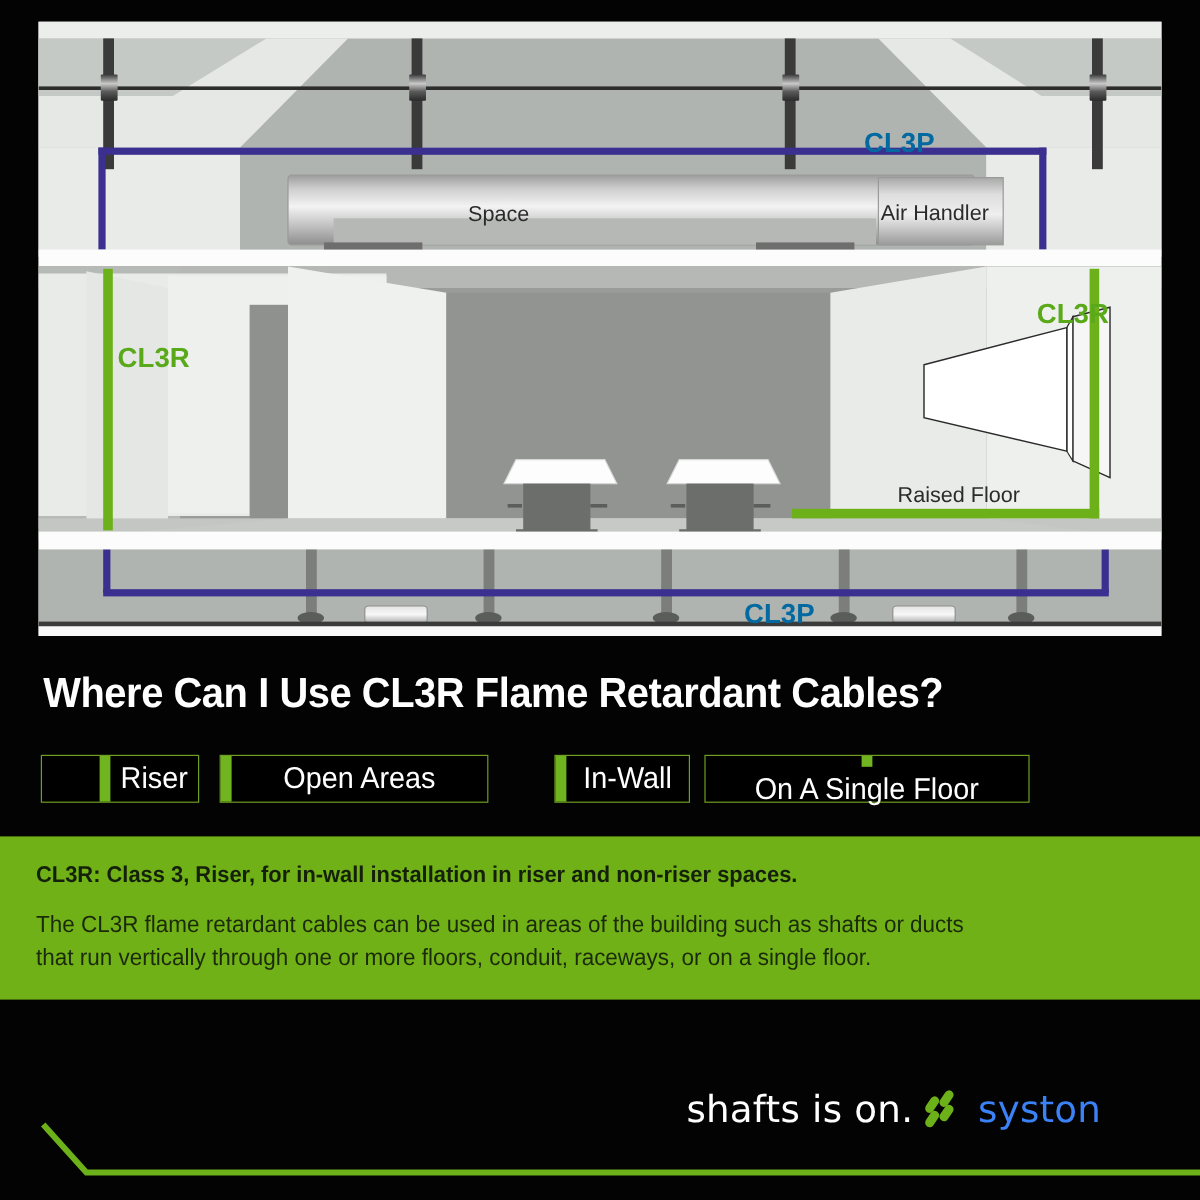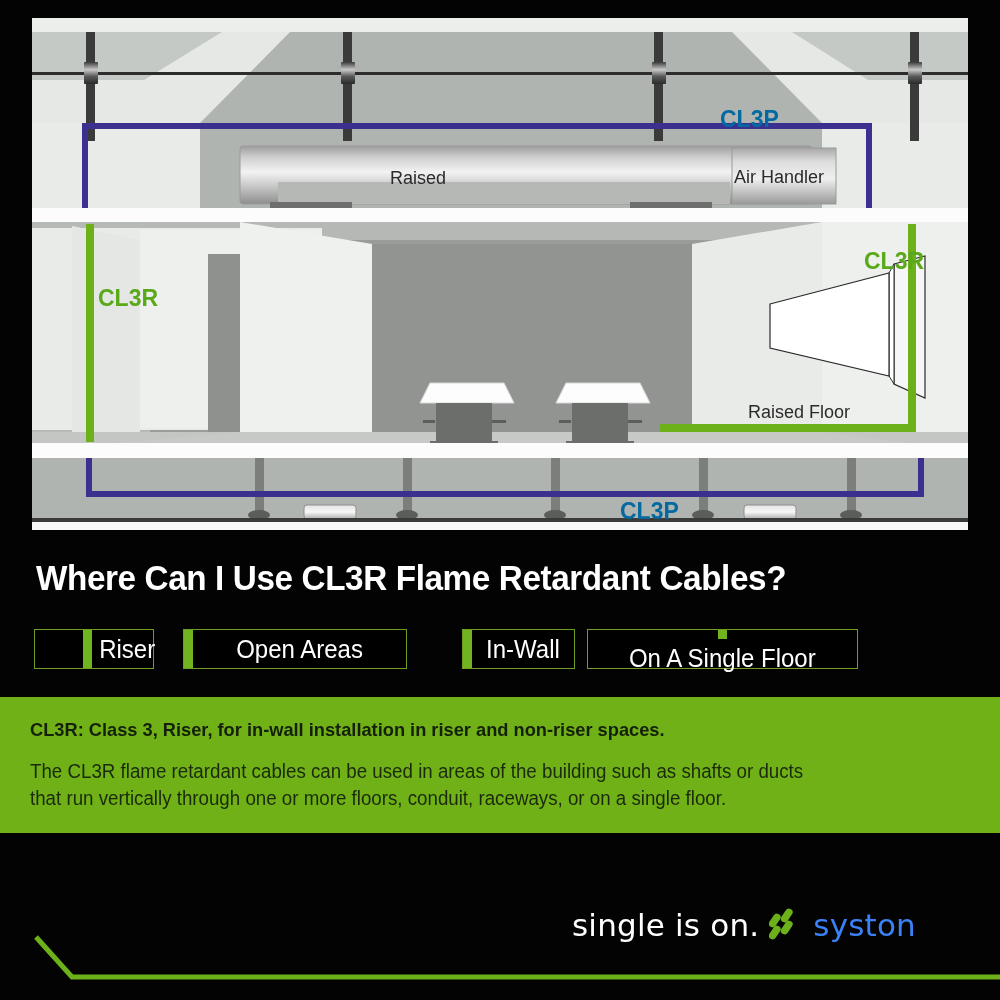--- a/index.html
+++ b/index.html
@@ -210,34 +210,34 @@
 
       <g>
         <rect x="54" y="473" width="838" height="6" fill="#3b2f8f"></rect>
         <rect x="54" y="440" width="6" height="36" fill="#3b2f8f"></rect>
         <rect x="886" y="440" width="6" height="36" fill="#3b2f8f"></rect>
       </g>
 
       <rect x="0" y="504" width="936" height="8" fill="#f7f8f7"></rect>
     </svg>
 
-    <div class="dlabel" style="left:358px;top:150px;font-size:18px;">Raised</div>
+    <div class="dlabel" style="left:358px;top:150px;font-size:18px;">Space</div>
     <div class="dlabel" style="left:702px;top:149px;font-size:18px;">Air Handler</div>
     <div class="dlabel" style="left:716px;top:384px;font-size:18px;">Raised Floor</div>
 
     <div class="cl3p-tag" style="left:688px;top:88px;font-size:23px;">CL3P</div>
     <div class="cl3p-tag" style="left:588px;top:480px;font-size:23px;">CL3P</div>
     <div class="cl3r-tag" style="left:66px;top:267px;font-size:23px;">CL3R</div>
     <div class="cl3r-tag" style="left:832px;top:230px;font-size:23px;">CL3R</div>
   </div>
 
   <div id="headline">Where Can I Use CL3R Flame Retardant Cables?</div>
 
   <div id="chips">
-    <div class="chip" style="left:0px;width:120px;padding-left:48px;">
+    <div class="chip" style="left:0px;width:132px;padding-left:48px;">
       <div class="bar"></div>
       <div class="ctext">Riser</div>
     </div>
     <div class="chip" style="left:149px;width:224px;">
       <div class="bar"></div>
       <div class="ctext">Open Areas</div>
     </div>
     <div class="chip" style="left:428px;width:113px;">
       <div class="bar"></div>
       <div class="ctext">In-Wall</div>
@@ -247,21 +247,21 @@
       <div class="ctext">On A Single Floor</div>
     </div>
   </div>
 
   <div id="band"></div>
   <div id="band-title">CL3R: Class 3, Riser, for in-wall installation in riser and non-riser spaces.</div>
   <div class="band-p" id="band-l1">The CL3R flame retardant cables can be used in areas of the building such as shafts or ducts</div>
   <div class="band-p" id="band-l2">that run vertically through one or more floors, conduit, raceways, or on a single floor.</div>
 
   <div id="footer-logo">
-    <span id="logo-tagline">single is on.</span>
+    <span id="logo-tagline">shafts is on.</span>
     <svg id="logo-mark" viewBox="0 0 38 34">
       <g fill="#6cb01a">
         <rect x="2" y="5" width="7.5" height="15" rx="3.6" transform="rotate(34 5.75 12.5)"></rect>
         <rect x="14" y="0" width="7.5" height="15" rx="3.6" transform="rotate(34 17.75 7.5)"></rect>
         <rect x="2" y="17" width="7.5" height="15" rx="3.6" transform="rotate(34 5.75 24.5)"></rect>
         <rect x="14" y="12" width="7.5" height="15" rx="3.6" transform="rotate(34 17.75 19.5)"></rect>
       </g>
     </svg>
     <span id="logo-word">syston</span>
   </div>

